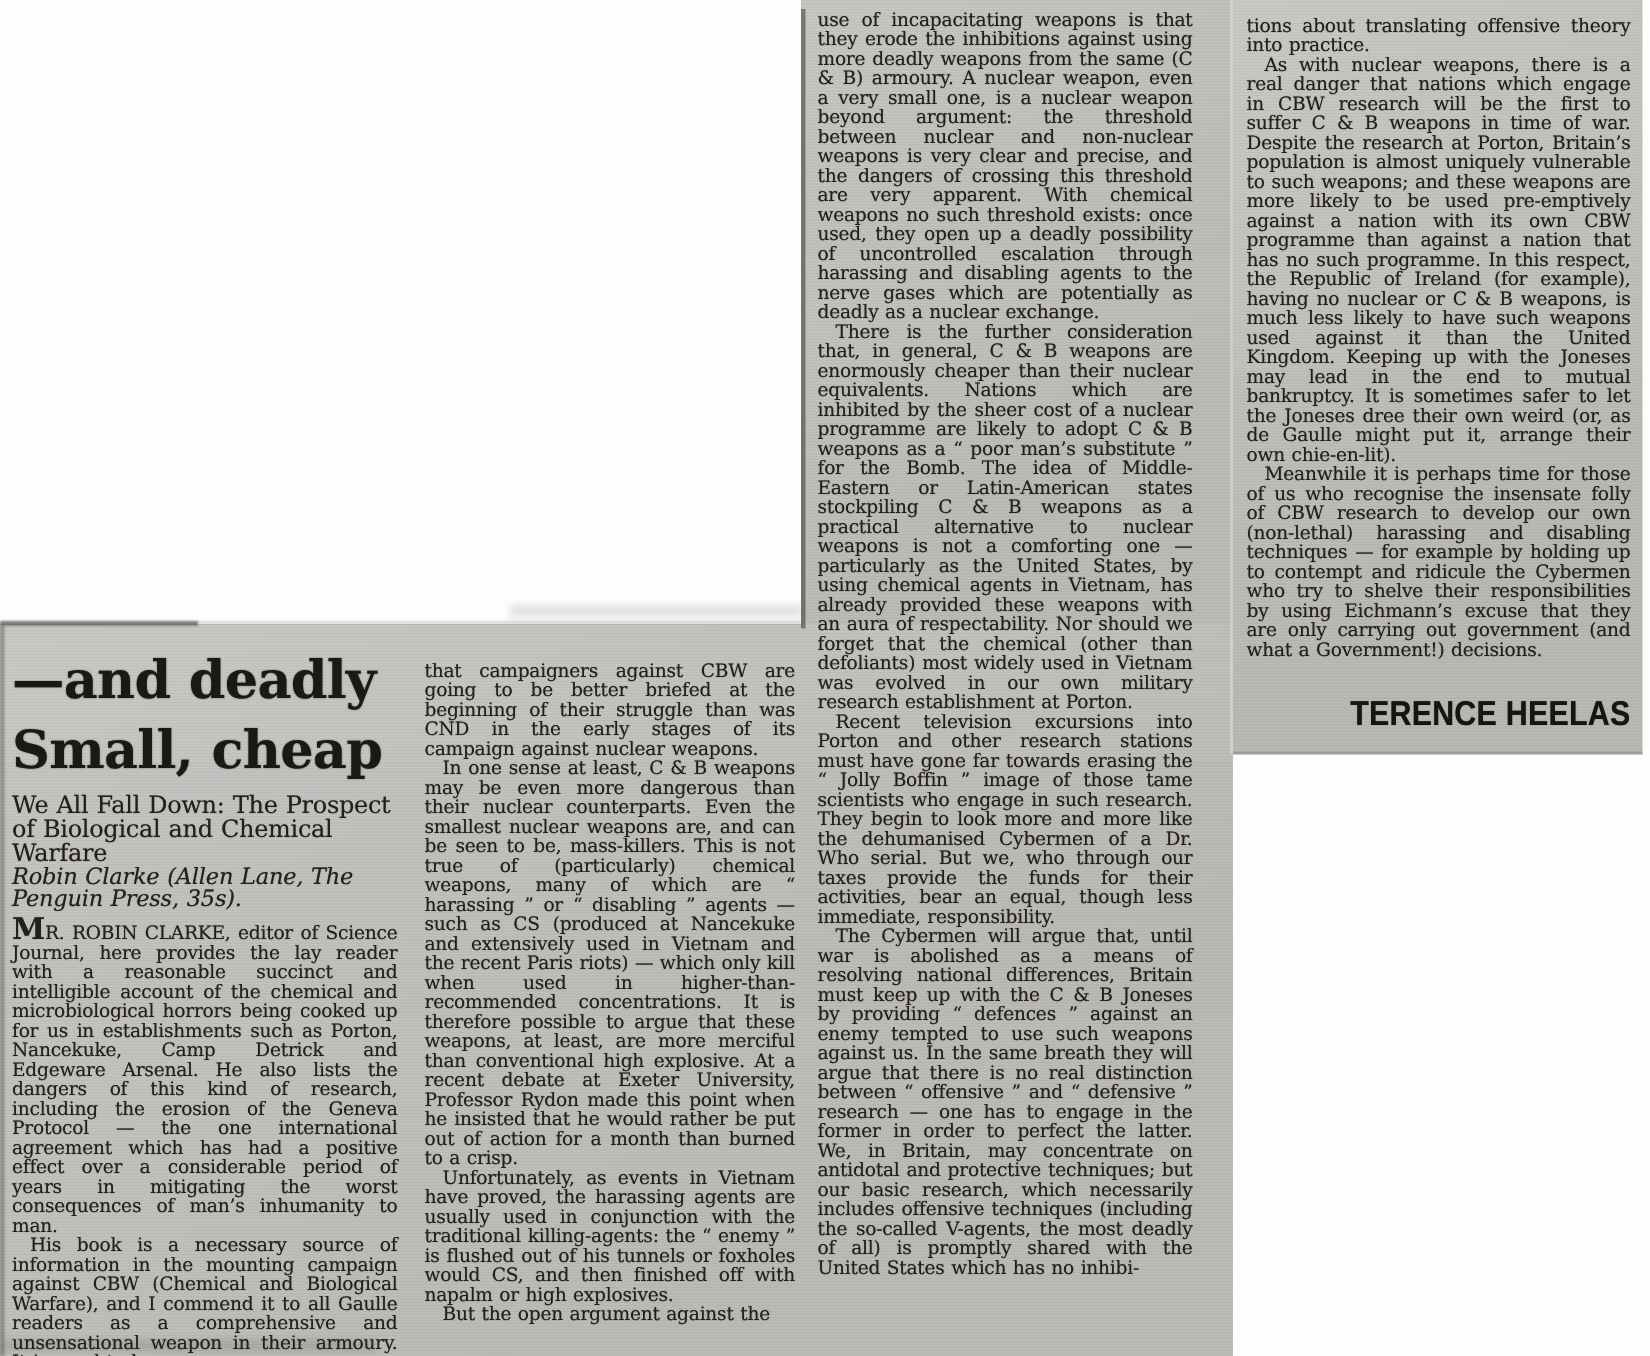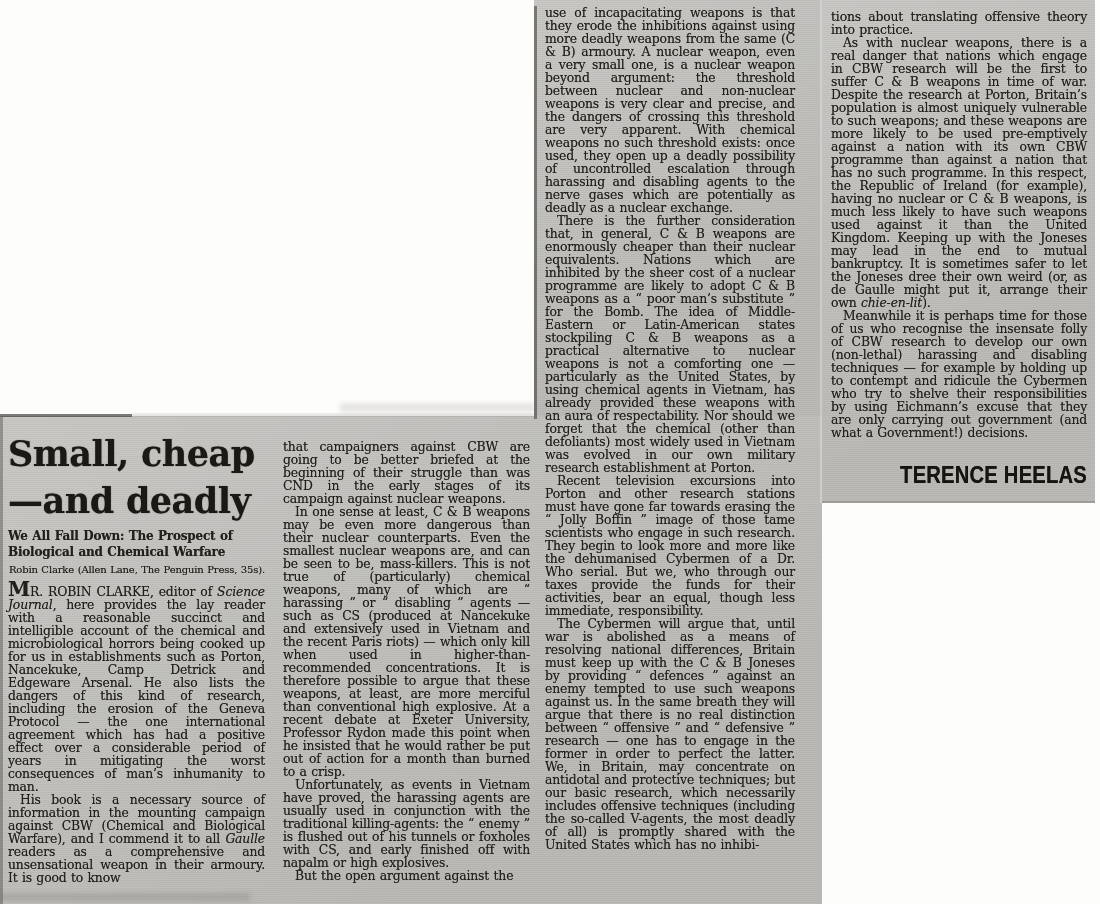--- a/index.html
+++ b/index.html
@@ -30,37 +30,37 @@
   .smudge-top-col2{left:340px;top:403px;width:195px;height:9px;background:rgba(120,116,110,0.18);filter:blur(2.5px);}
   .smudge-bottom-col1{left:0;top:893px;width:250px;height:8px;background:rgba(95,92,86,0.20);filter:blur(2.5px);}
   
   .newsbody{
     position:absolute;color:#232019;text-align:justify;
     font-size:12.4px;line-height:13px;letter-spacing:-0.15px;word-spacing:0.6px;
     text-shadow:0 0 0.6px rgba(35,32,25,0.55);
   }
   .newsbody p{margin:0;padding:0;}
   .newsbody p.indent{text-indent:12px;}
-  .i{font-style:italic;}
+  .i{}
   .lead{font-size:20px;font-weight:bold;line-height:10px;}
   .col1{left:8px;top:430px;width:257px;}
   .col2{left:283px;top:440px;width:247px;}
   .col3{left:545px;top:6px;width:250px;}
   .col4{left:831px;top:10px;width:256px;}
   .headline{
     font-weight:bold;font-size:35px;line-height:47px;letter-spacing:-0.5px;
     color:#1b1914;text-align:left;text-shadow:0 0 1px rgba(27,25,20,0.7);
     margin:0 0 5px 0;
   }
   .book-title{
-    font-weight:bold;font-size:12px;line-height:15.8px;text-align:left;
+    font-weight:normal;font-size:16px;line-height:15.8px;text-align:left;
     margin:0 0 1px 0;letter-spacing:-0.2px;
   }
   .book-details{
-    font-size:10px;line-height:15px;text-align:right;
+    font-style:italic;font-size:15px;line-height:15px;text-align:left;
     margin:0 0 7px 0;
   }
   .byline{
     position:absolute;left:831px;top:462px;width:256px;text-align:right;
     font-family:"Liberation Sans", sans-serif;font-weight:bold;
     font-size:23px;line-height:26px;letter-spacing:0.2px;color:#17150f;
     transform:scaleX(0.88);transform-origin:100% 50%;
     text-shadow:0 0 0.6px rgba(23,21,15,0.8);
   }
 </style>
@@ -77,35 +77,35 @@
   <div class="edge edgeC-top-dark"></div>
   <div class="edge edgeC-top-faint"></div>
   <div class="edge edgeC-left"></div>
   <div class="edge seamAB"></div>
   <div class="edge edgeB-bottom"></div>
   <div class="edge smudge-top-col2"></div>
   <div class="edge smudge-bottom-col1"></div>
 
   <div class="newsbody col1">
     <div class="headline">
+      <div>—and deadly</div>
       <div>Small, cheap</div>
-      <div>—and deadly</div>
     </div>
     <div class="book-title">We All Fall Down: The Prospect of Biological and Chemical Warfare</div>
     <div class="book-details">Robin Clarke (Allen Lane, The Penguin Press, 35s).</div>
     <div>
         <p><span class="lead">M</span><span>R. ROBIN CLARKE, editor of </span><span class="i">Science Journal</span><span>, here provides the lay reader with a reasonable succinct and intelligible account of the chemical and microbiological horrors being cooked up for us in establishments such as Porton, Nancekuke, Camp Detrick and Edgeware Arsenal. He also lists the dangers of this kind of research, including the erosion of the Geneva Protocol — the one international agreement which has had a positive effect over a considerable period of years in mitigating the worst consequences of man’s inhumanity to man.</span></p>
         <p class="indent"><span>His book is a necessary source of information in the mounting campaign against CBW (Chemical and Biological Warfare), and I commend it to all </span><span class="i">Gaulle</span><span> readers as a comprehensive and unsensational weapon in their armoury. It is good to know</span></p>
       </div>
   </div>
 
   <div class="newsbody col2">
       <p><span>that campaigners against CBW are going to be better briefed at the beginning of their struggle than was CND in the early stages of its campaign against nuclear weapons.</span></p>
       <p class="indent"><span>In one sense at least, C &amp; B weapons may be even more dangerous than their nuclear counterparts. Even the smallest nuclear weapons are, and can be seen to be, mass-killers. This is not true of (particularly) chemical weapons, many of which are “ harassing ” or “ disabling ” agents — such as CS (produced at Nancekuke and extensively used in Vietnam and the recent Paris riots) — which only kill when used in higher-than-recommended concentrations. It is therefore possible to argue that these weapons, at least, are more merciful than conventional high explosive. At a recent debate at Exeter University, Professor Rydon made this point when he insisted that he would rather be put out of action for a month than burned to a crisp.</span></p>
-      <p class="indent"><span>Unfortunately, as events in Vietnam have proved, the harassing agents are usually used in conjunction with the traditional killing-agents: the “ enemy ” is flushed out of his tunnels or foxholes with CS, and early finished off with napalm or high explosives.</span></p>
+      <p class="indent"><span>Unfortunately, as events in Vietnam have proved, the harassing agents are usually used in conjunction with the traditional killing-agents: the “ enemy ” is flushed out of his tunnels or foxholes would CS, and then finished off with napalm or high explosives.</span></p>
       <p class="indent"><span>But the open argument against the</span></p>
     </div>
 
   <div class="newsbody col3">
       <p><span>use of incapacitating weapons is that they erode the inhibitions against using more deadly weapons from the same (C &amp; B) armoury. A nuclear weapon, even a very small one, is a nuclear weapon beyond argument: the threshold between nuclear and non-nuclear weapons is very clear and precise, and the dangers of crossing this threshold are very apparent. With chemical weapons no such threshold exists: once used, they open up a deadly possibility of uncontrolled escalation through harassing and disabling agents to the nerve gases which are potentially as deadly as a nuclear exchange.</span></p>
       <p class="indent"><span>There is the further consideration that, in general, C &amp; B weapons are enormously cheaper than their nuclear equivalents. Nations which are inhibited by the sheer cost of a nuclear programme are likely to adopt C &amp; B weapons as a “ poor man’s substitute ” for the Bomb. The idea of Middle-Eastern or Latin-American states stockpiling C &amp; B weapons as a practical alternative to nuclear weapons is not a comforting one — particularly as the United States, by using chemical agents in Vietnam, has already provided these weapons with an aura of respectability. Nor should we forget that the chemical (other than defoliants) most widely used in Vietnam was evolved in our own military research establishment at Porton.</span></p>
       <p class="indent"><span>Recent television excursions into Porton and other research stations must have gone far towards erasing the “ Jolly Boffin ” image of those tame scientists who engage in such research. They begin to look more and more like the dehumanised Cybermen of a Dr. Who serial. But we, who through our taxes provide the funds for their activities, bear an equal, though less immediate, responsibility.</span></p>
       <p class="indent"><span>The Cybermen will argue that, until war is abolished as a means of resolving national differences, Britain must keep up with the C &amp; B Joneses by providing “ defences ” against an enemy tempted to use such weapons against us. In the same breath they will argue that there is no real distinction between “ offensive ” and “ defensive ” research — one has to engage in the former in order to perfect the latter. We, in Britain, may concentrate on antidotal and protective techniques; but our basic research, which necessarily includes offensive techniques (including the so-called V-agents, the most deadly of all) is promptly shared with the United States which has no inhibi-</span></p>
     </div>
 

